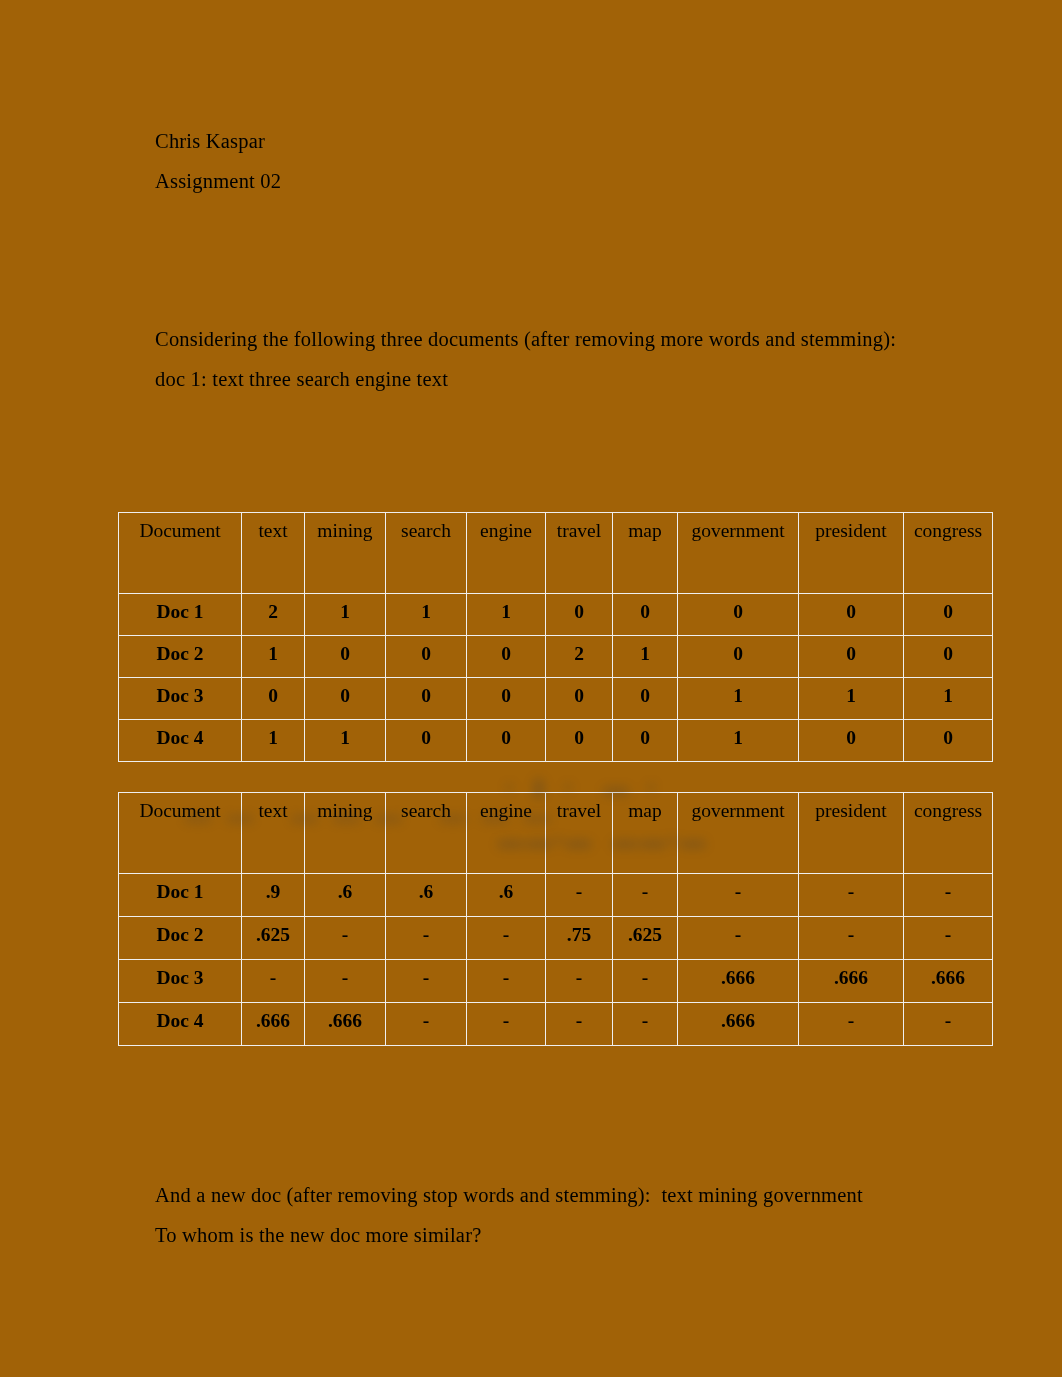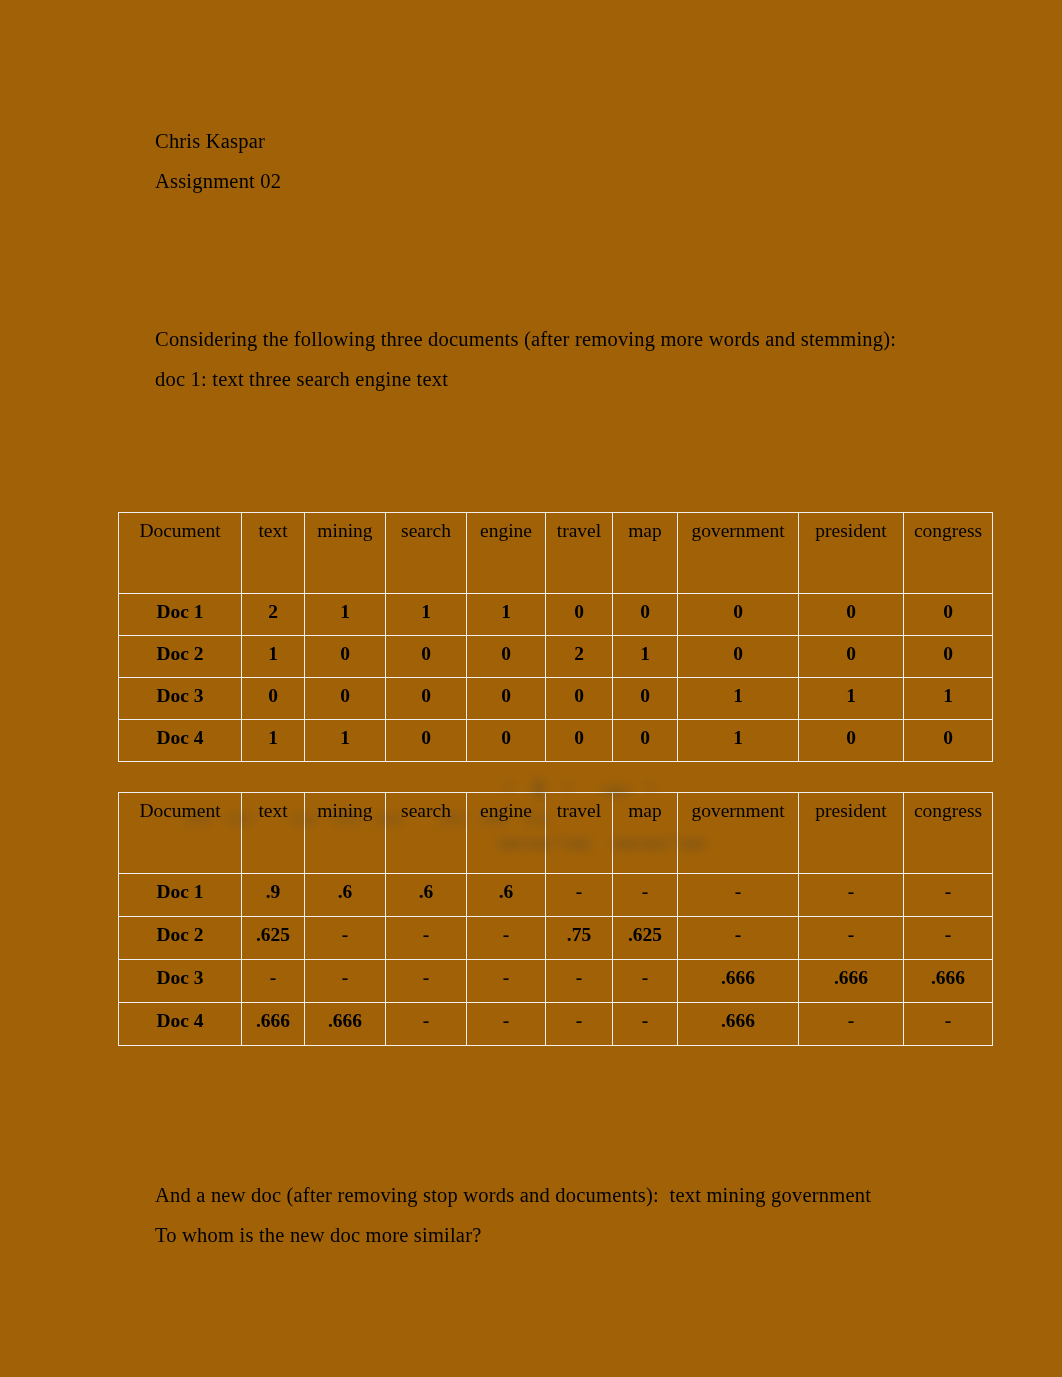--- a/index.html
+++ b/index.html
@@ -290,17 +290,17 @@
         </tr>
       </tbody>
     </table>
   </div>
 
   <div class="ghost-artifact" id="ghost-c">▬▬ ▬▬▬ ▬▬▬</div>
   <div class="ghost-artifact" id="ghost-a">▪ ▮ ▪  ▬ ▪</div>
   <div class="ghost-artifact" id="ghost-b">▬▬▪▬  ▬▬▪▬</div>
 
   <div class="text-block closing-block soft">
-    <div class="para">And a new doc (after removing stop words and documents):  text mining government</div>
+    <div class="para">And a new doc (after removing stop words and stemming):  text mining government</div>
     <div class="para">To whom is the new doc more similar?</div>
   </div>
 
 </div>
 
 </body></html>

